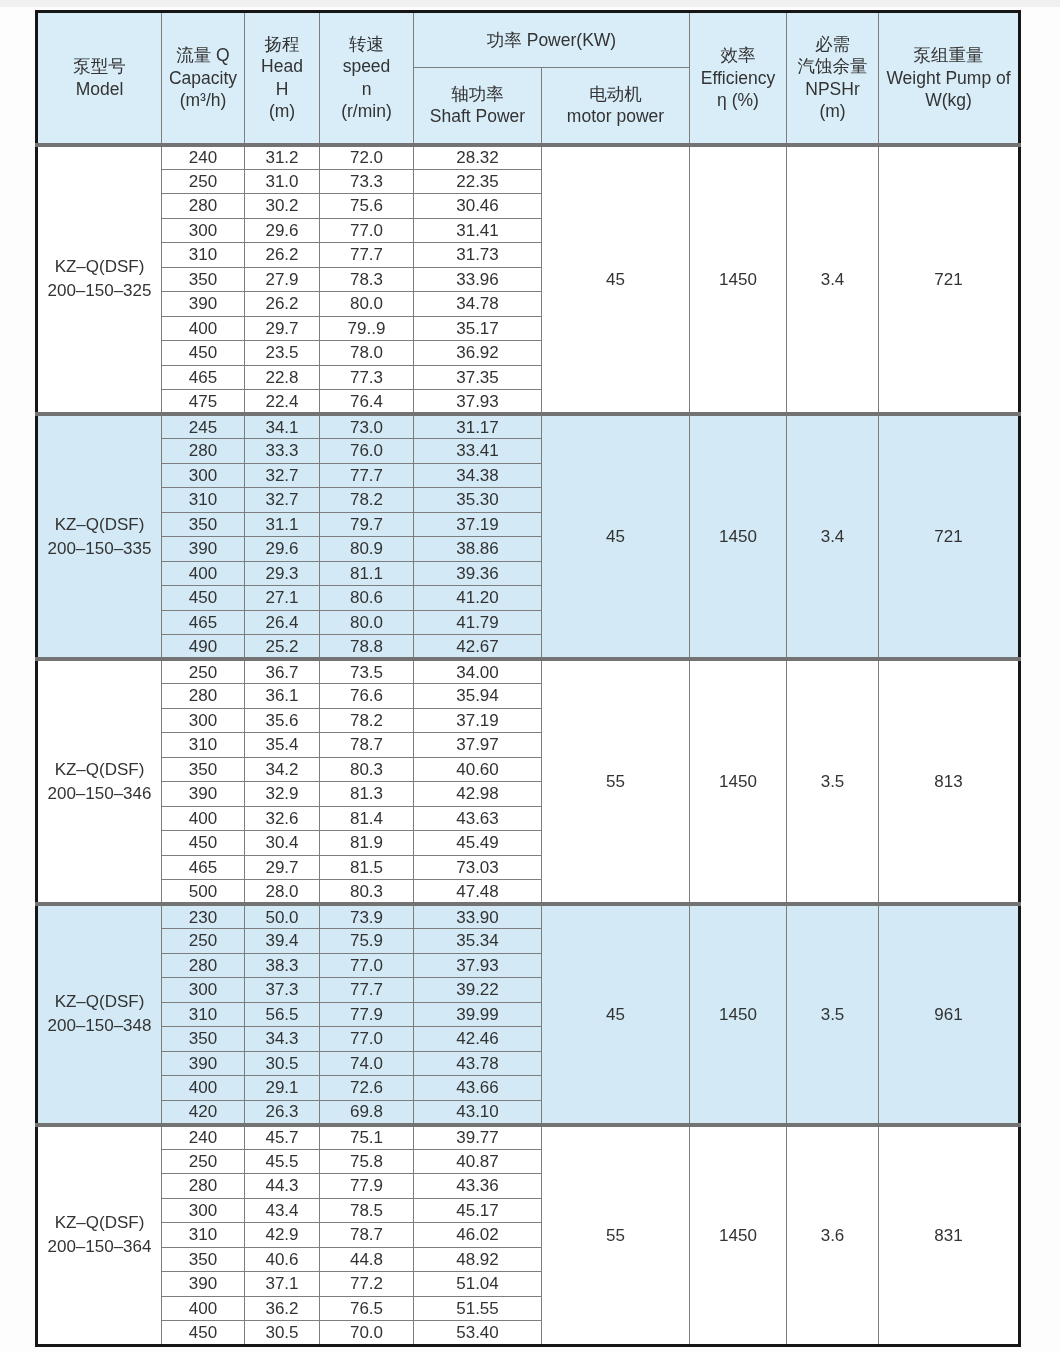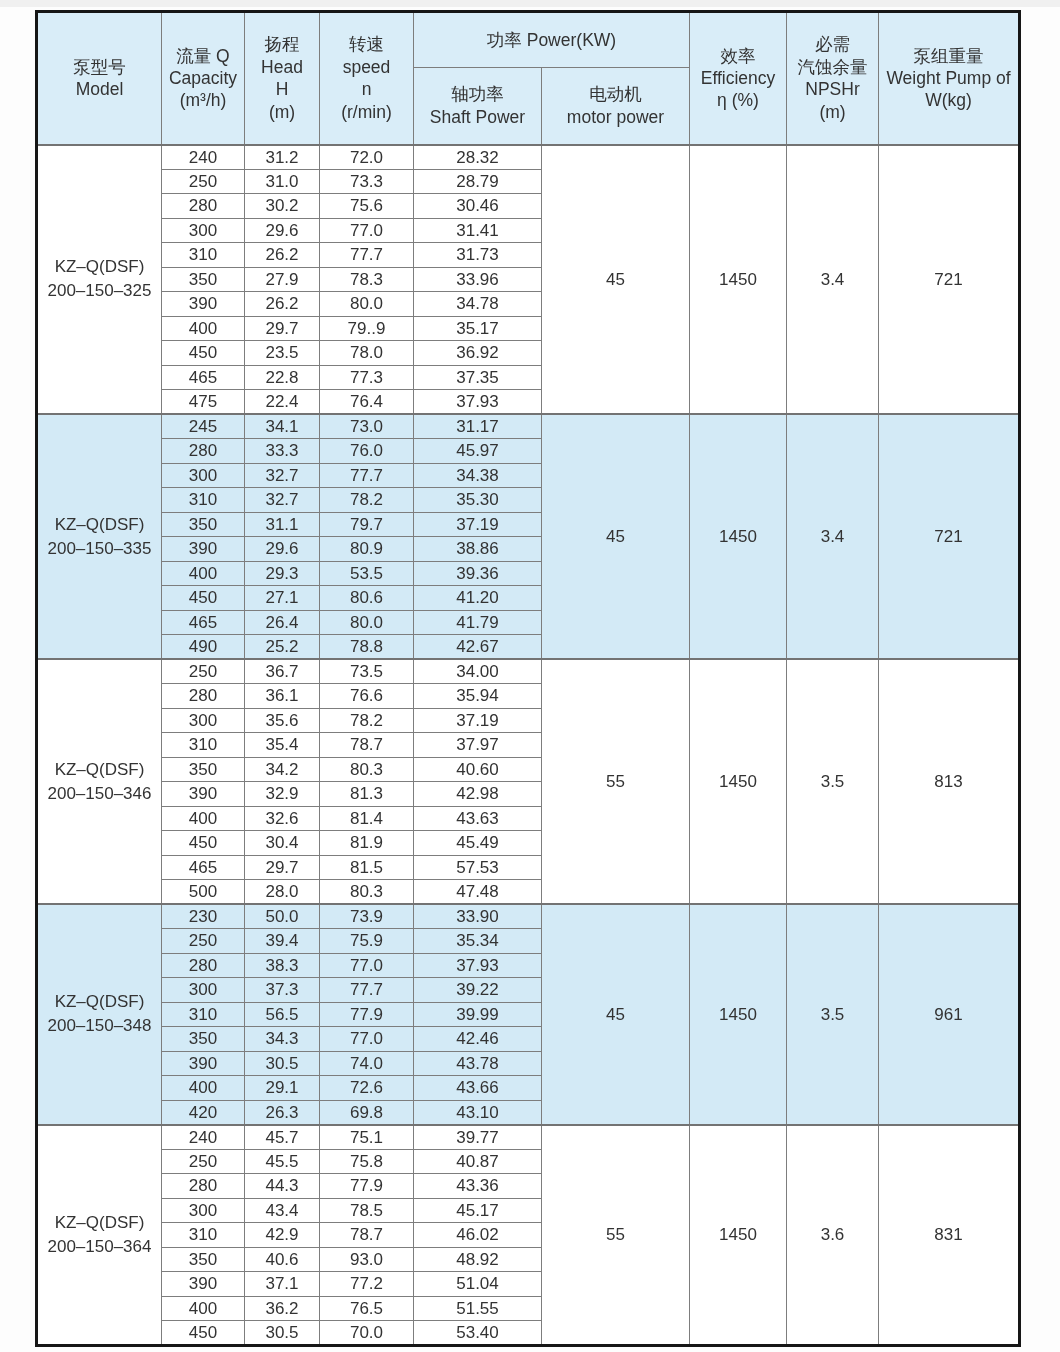--- a/index.html
+++ b/index.html
@@ -43,21 +43,21 @@
   }
   thead tr.header-row-top { height: 56px; }
   thead tr.header-row-sub { height: 77px; }
   tbody td {
     font-size: 17px;
     height: 24.5px;
     background: #ffffff;
     line-height: 1;
   }
   tbody tr.shaded td { background: #d3eaf6; }
-  tbody tr.group-first td { border-top: 2px solid #737373; }
+  tbody tr.group-first td { border-top: 4px solid #737373; }
   td.model-cell {
     font-size: 17px;
     line-height: 1.4;
     padding: 0 3px;
   }
 </style>
 </head>
 <body>
 
 <div class="page">
@@ -139,21 +139,21 @@
           <td>28.32</td>
           <td rowspan="11">45</td>
           <td rowspan="11">1450</td>
           <td rowspan="11">3.4</td>
           <td rowspan="11">721</td>
         </tr>
         <tr>
           <td>250</td>
           <td>31.0</td>
           <td>73.3</td>
-          <td>28.79</td>
+          <td>22.35</td>
         </tr>
         <tr>
           <td>280</td>
           <td>30.2</td>
           <td>75.6</td>
           <td>30.46</td>
         </tr>
         <tr>
           <td>300</td>
           <td>29.6</td>
@@ -213,21 +213,21 @@
           <td>31.17</td>
           <td rowspan="10">45</td>
           <td rowspan="10">1450</td>
           <td rowspan="10">3.4</td>
           <td rowspan="10">721</td>
         </tr>
         <tr class="shaded">
           <td>280</td>
           <td>33.3</td>
           <td>76.0</td>
-          <td>45.97</td>
+          <td>33.41</td>
         </tr>
         <tr class="shaded">
           <td>300</td>
           <td>32.7</td>
           <td>77.7</td>
           <td>34.38</td>
         </tr>
         <tr class="shaded">
           <td>310</td>
           <td>32.7</td>
@@ -242,21 +242,21 @@
         </tr>
         <tr class="shaded">
           <td>390</td>
           <td>29.6</td>
           <td>80.9</td>
           <td>38.86</td>
         </tr>
         <tr class="shaded">
           <td>400</td>
           <td>29.3</td>
-          <td>53.5</td>
+          <td>81.1</td>
           <td>39.36</td>
         </tr>
         <tr class="shaded">
           <td>450</td>
           <td>27.1</td>
           <td>80.6</td>
           <td>41.20</td>
         </tr>
         <tr class="shaded">
           <td>465</td>
@@ -323,21 +323,21 @@
         <tr>
           <td>450</td>
           <td>30.4</td>
           <td>81.9</td>
           <td>45.49</td>
         </tr>
         <tr>
           <td>465</td>
           <td>29.7</td>
           <td>81.5</td>
-          <td>57.53</td>
+          <td>73.03</td>
         </tr>
         <tr>
           <td>500</td>
           <td>28.0</td>
           <td>80.3</td>
           <td>47.48</td>
         </tr>
         <tr class="shaded group-first">
           <td class="model-cell" rowspan="9">
             <div>KZ–Q(DSF)</div>
@@ -434,21 +434,21 @@
         </tr>
         <tr>
           <td>310</td>
           <td>42.9</td>
           <td>78.7</td>
           <td>46.02</td>
         </tr>
         <tr>
           <td>350</td>
           <td>40.6</td>
-          <td>93.0</td>
+          <td>44.8</td>
           <td>48.92</td>
         </tr>
         <tr>
           <td>390</td>
           <td>37.1</td>
           <td>77.2</td>
           <td>51.04</td>
         </tr>
         <tr>
           <td>400</td>

